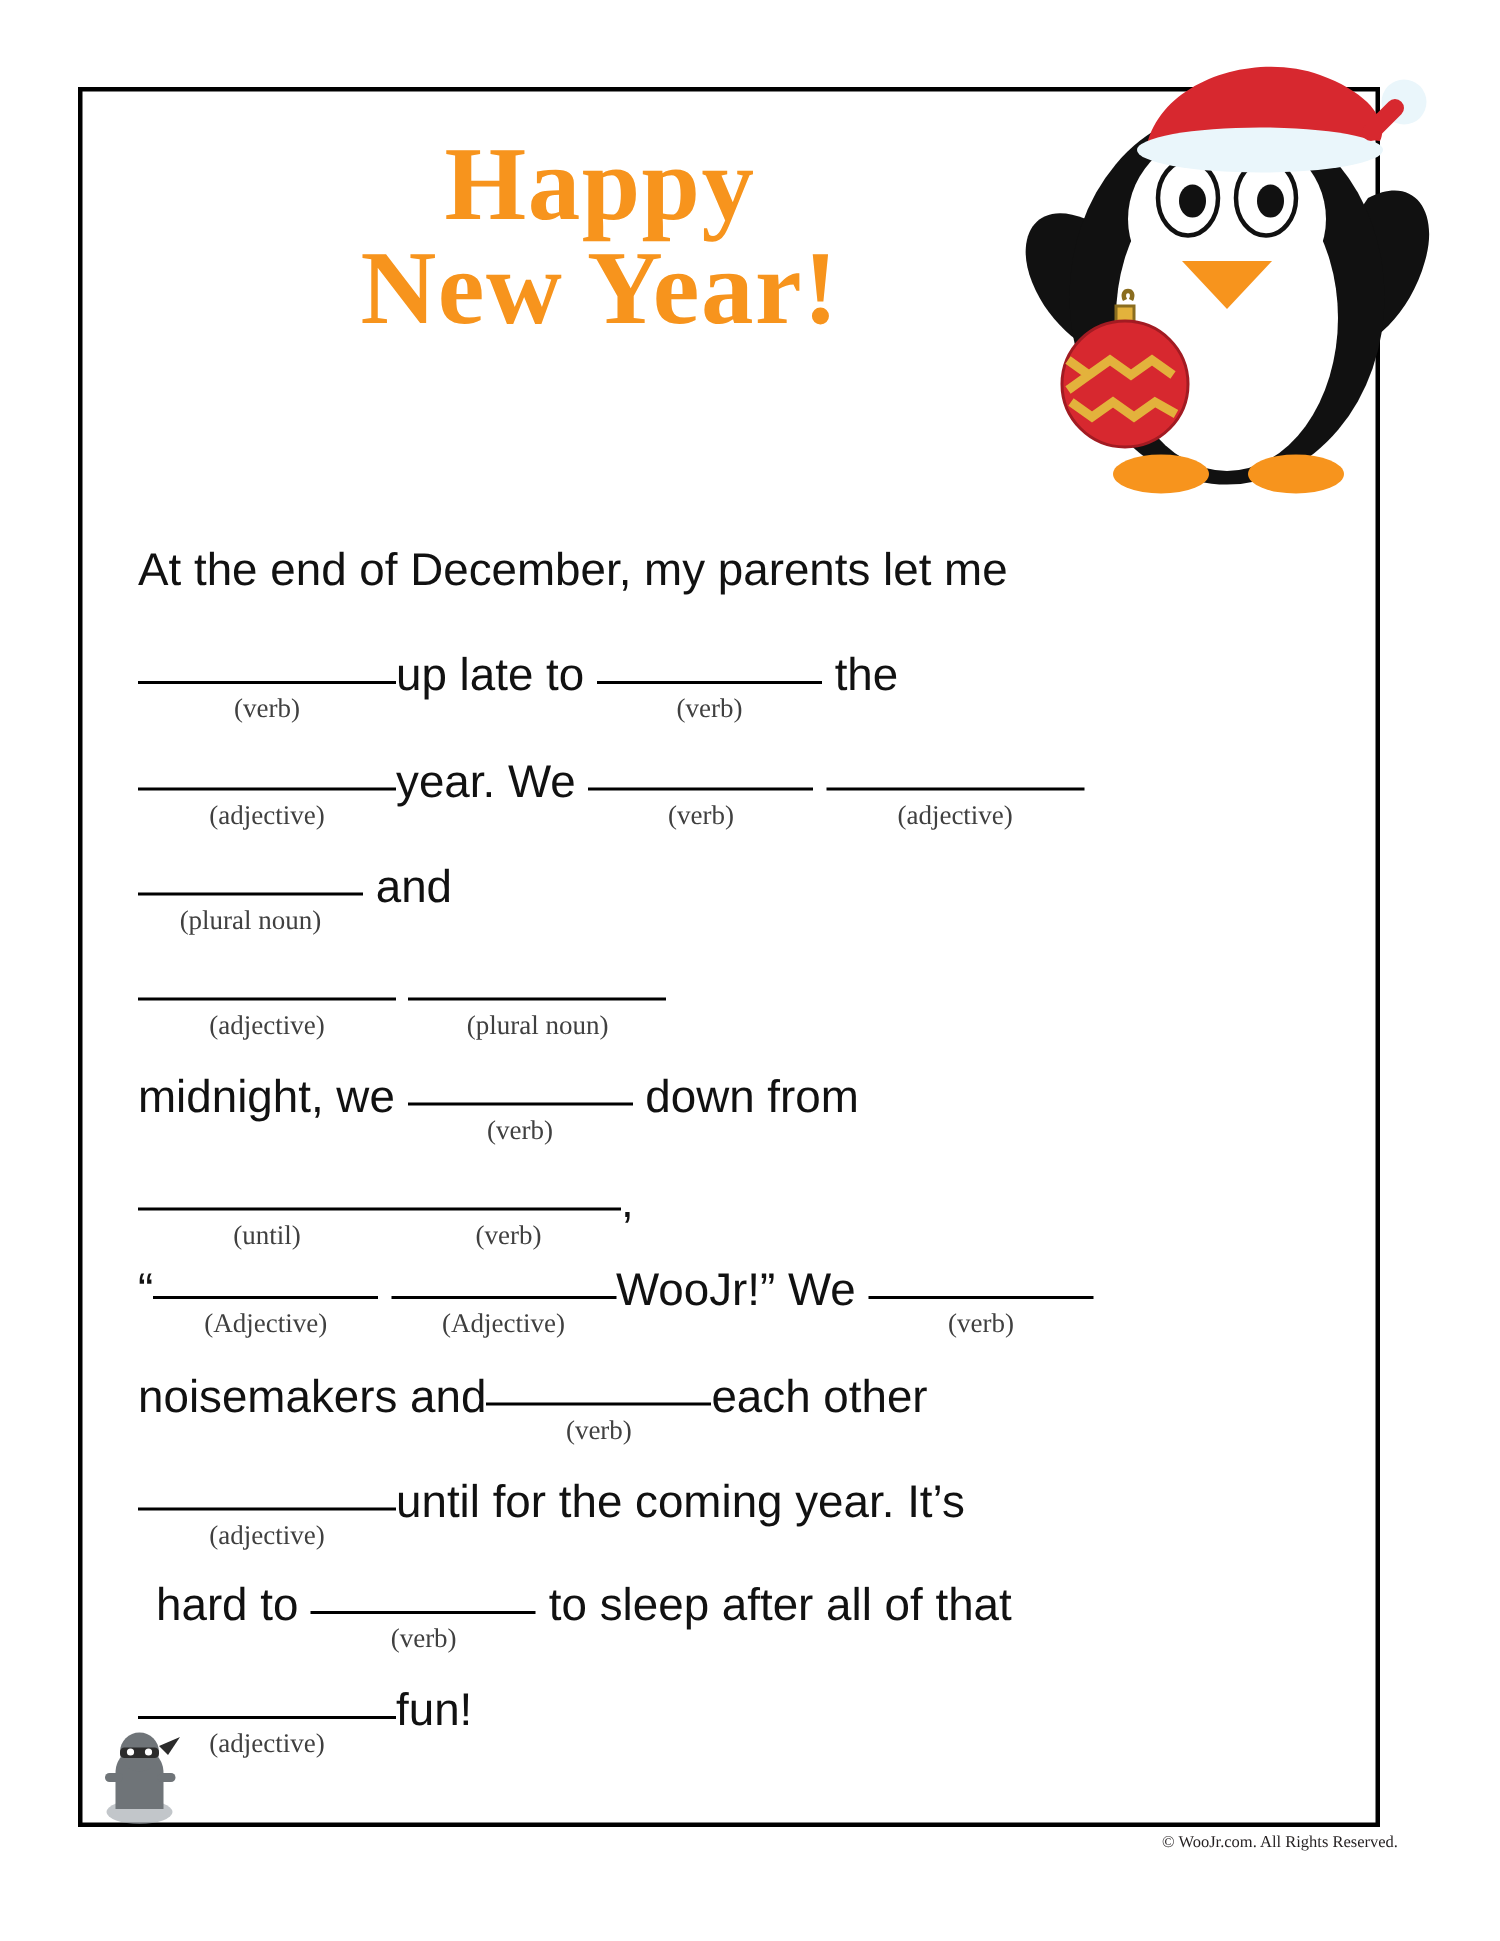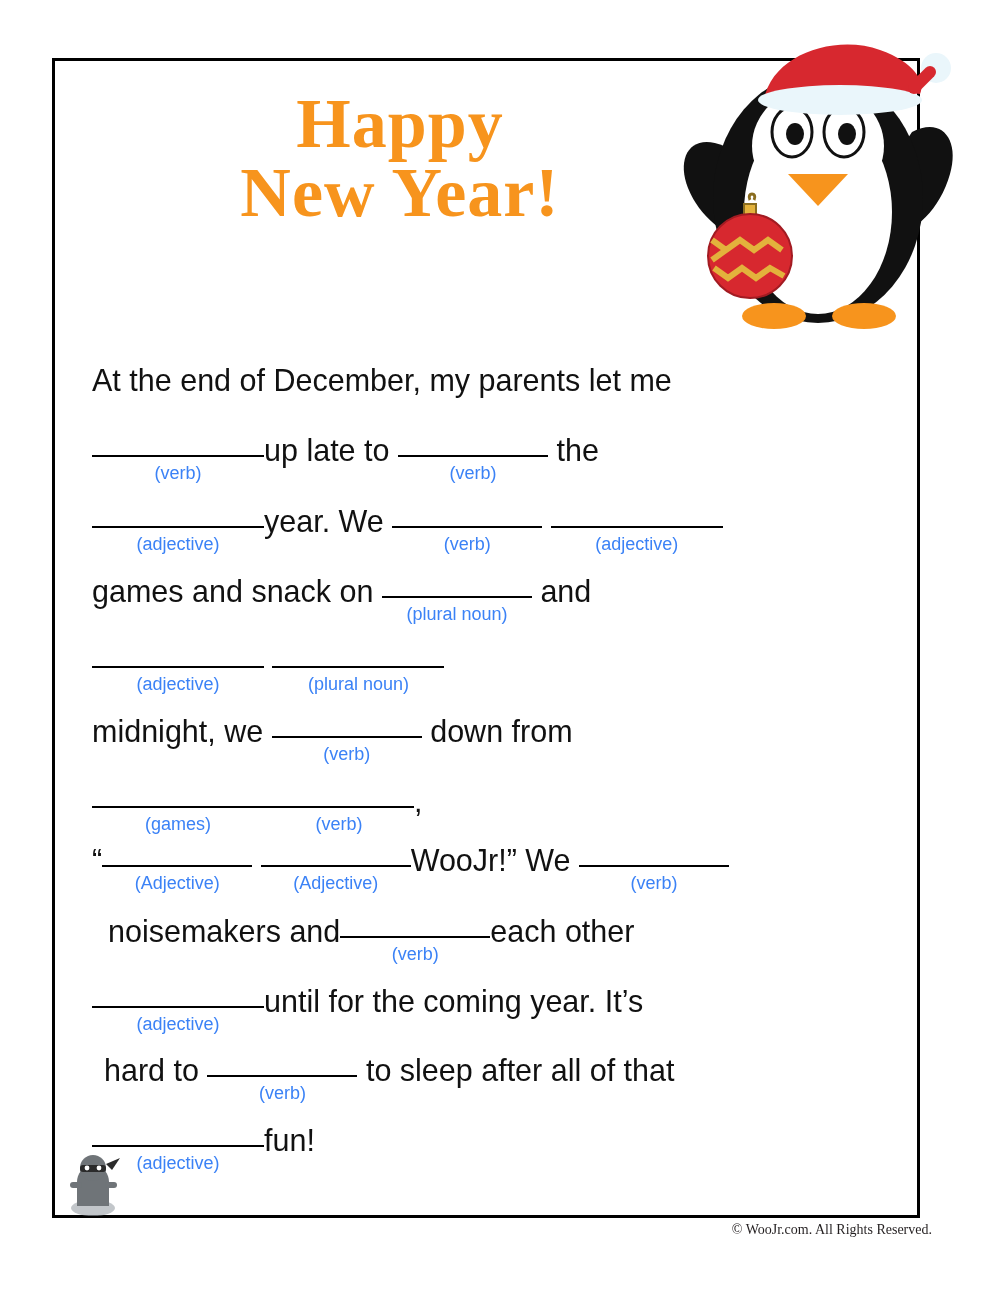--- a/index.html
+++ b/index.html
@@ -83,39 +83,40 @@
     position: relative;
     top: -6px;
   }
   .blank .hint {
     position: absolute;
     left: 0;
     right: 0;
     top: 2px;
     font-size: 18px;
     text-align: center;
-    color: #3b82f6;
+    color: #404040;
     line-height: 20px;
+    font-family: Liberation Serif, serif;
   }
   .b-md .rule { width: 150px; }
   .b-lg .rule { width: 172px; }
   .b-sm, .b-md, .b-lg, .b-xl { height: 0; }
 
   
   .ln {
     position: absolute;
     white-space: nowrap;
   }
 
   
   .footer-credit {
     position: absolute;
     right: 68px;
     top: 1222px;
-    font-size: 14px;
+    font-size: 11px;
     color: #231f20;
     font-family: "Liberation Serif", serif;
   }
   .ninja-logo {
     position: absolute;
     left: 62px;
     top: 1152px;
     width: 62px;
     height: 66px;
   }
@@ -177,40 +178,40 @@
 
     <div class="ln" style="left:4px; top:70px;">
       <span class="blank b-lg"><span class="rule"></span><span class="hint">(verb)</span></span><span class="seg">up late to </span><span class="blank b-md"><span class="rule"></span><span class="hint">(verb)</span></span><span class="seg"> the</span>
     </div>
 
     <div class="ln" style="left:4px; top:141px;">
       <span class="blank b-lg"><span class="rule"></span><span class="hint">(adjective)</span></span><span class="seg">year. We </span><span class="blank b-md"><span class="rule"></span><span class="hint">(verb)</span></span><span class="seg"> </span><span class="blank b-lg"><span class="rule"></span><span class="hint">(adjective)</span></span>
     </div>
 
     <div class="ln" style="left:4px; top:211px;">
-      <span class="seg">games and snack on </span><span class="blank b-md"><span class="rule"></span><span class="hint">(plural noun)</span></span><span class="seg"> and</span>
+      <span class="blank b-md"><span class="rule"></span><span class="hint">(plural noun)</span></span><span class="seg"> and</span>
     </div>
 
     <div class="ln" style="left:4px; top:281px;">
       <span class="blank b-lg"><span class="rule"></span><span class="hint">(adjective)</span></span><span class="seg"> </span><span class="blank b-lg"><span class="rule"></span><span class="hint">(plural noun)</span></span>
     </div>
 
     <div class="ln" style="left:4px; top:351px;">
       <span class="seg">midnight, we </span><span class="blank b-md"><span class="rule"></span><span class="hint">(verb)</span></span><span class="seg"> down from</span>
     </div>
 
     <div class="ln" style="left:4px; top:421px;">
-      <span class="blank b-lg"><span class="rule"></span><span class="hint">(games)</span></span><span class="blank b-md"><span class="rule"></span><span class="hint">(verb)</span></span><span class="seg">,</span>
+      <span class="blank b-lg"><span class="rule"></span><span class="hint">(until)</span></span><span class="blank b-md"><span class="rule"></span><span class="hint">(verb)</span></span><span class="seg">,</span>
     </div>
 
     <div class="ln" style="left:4px; top:480px;">
       <span class="seg">“</span><span class="blank b-md"><span class="rule"></span><span class="hint">(Adjective)</span></span><span class="seg"> </span><span class="blank b-md"><span class="rule"></span><span class="hint">(Adjective)</span></span><span class="seg">WooJr!” We </span><span class="blank b-md"><span class="rule"></span><span class="hint">(verb)</span></span>
     </div>
 
-    <div class="ln" style="left:20px; top:551px;">
+    <div class="ln" style="left:4px; top:551px;">
       <span class="seg">noisemakers and</span><span class="blank b-md"><span class="rule"></span><span class="hint">(verb)</span></span><span class="seg">each other</span>
     </div>
 
     <div class="ln" style="left:4px; top:621px;">
       <span class="blank b-lg"><span class="rule"></span><span class="hint">(adjective)</span></span><span class="seg">until for the coming year. It’s</span>
     </div>
 
     <div class="ln" style="left:4px; top:690px;margin-left:12px;">
       <span class="seg">hard to </span><span class="blank b-md"><span class="rule"></span><span class="hint">(verb)</span></span><span class="seg"> to sleep after all of that</span>
     </div>

